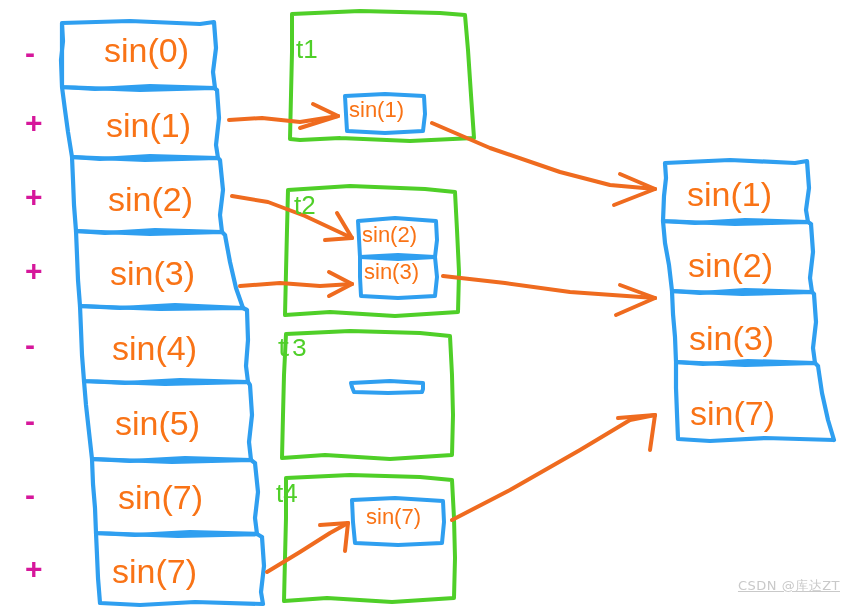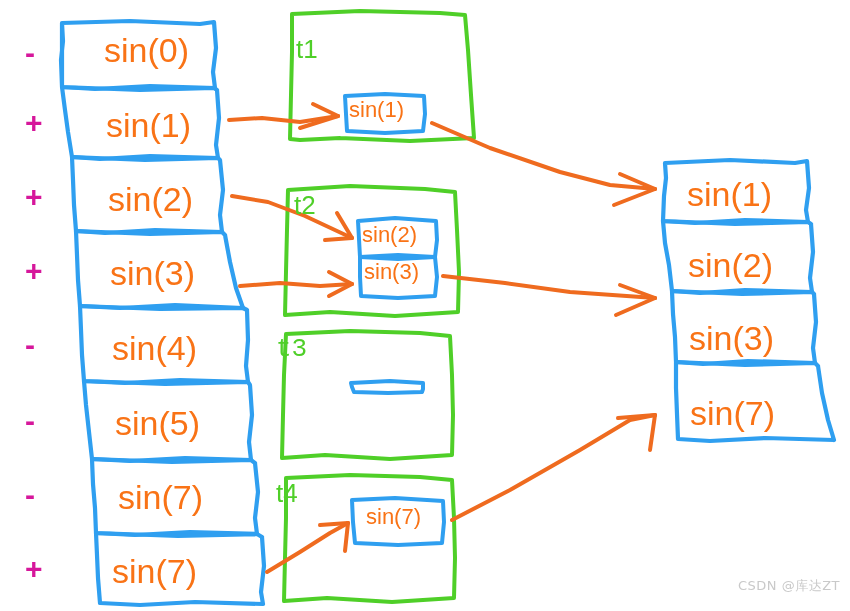--- a/index.html
+++ b/index.html
@@ -37,20 +37,21 @@
     font-family:"Liberation Sans","DejaVu Sans",sans-serif;
   }
   .wm{
     position:absolute;
     right:10px;bottom:16px;
     color:#c9c9c9;
     font-size:13px;
     letter-spacing:.5px;
     white-space:nowrap;
     font-family:"DejaVu Sans","Liberation Sans",sans-serif;
+    text-decoration:underline;
   }
 </style>
 </head>
 <body>
 
 <div id="stage">
 
   <svg id="vec" viewBox="0 0 850 611">
     <g fill="none" stroke-linecap="round" stroke-linejoin="round">
 

